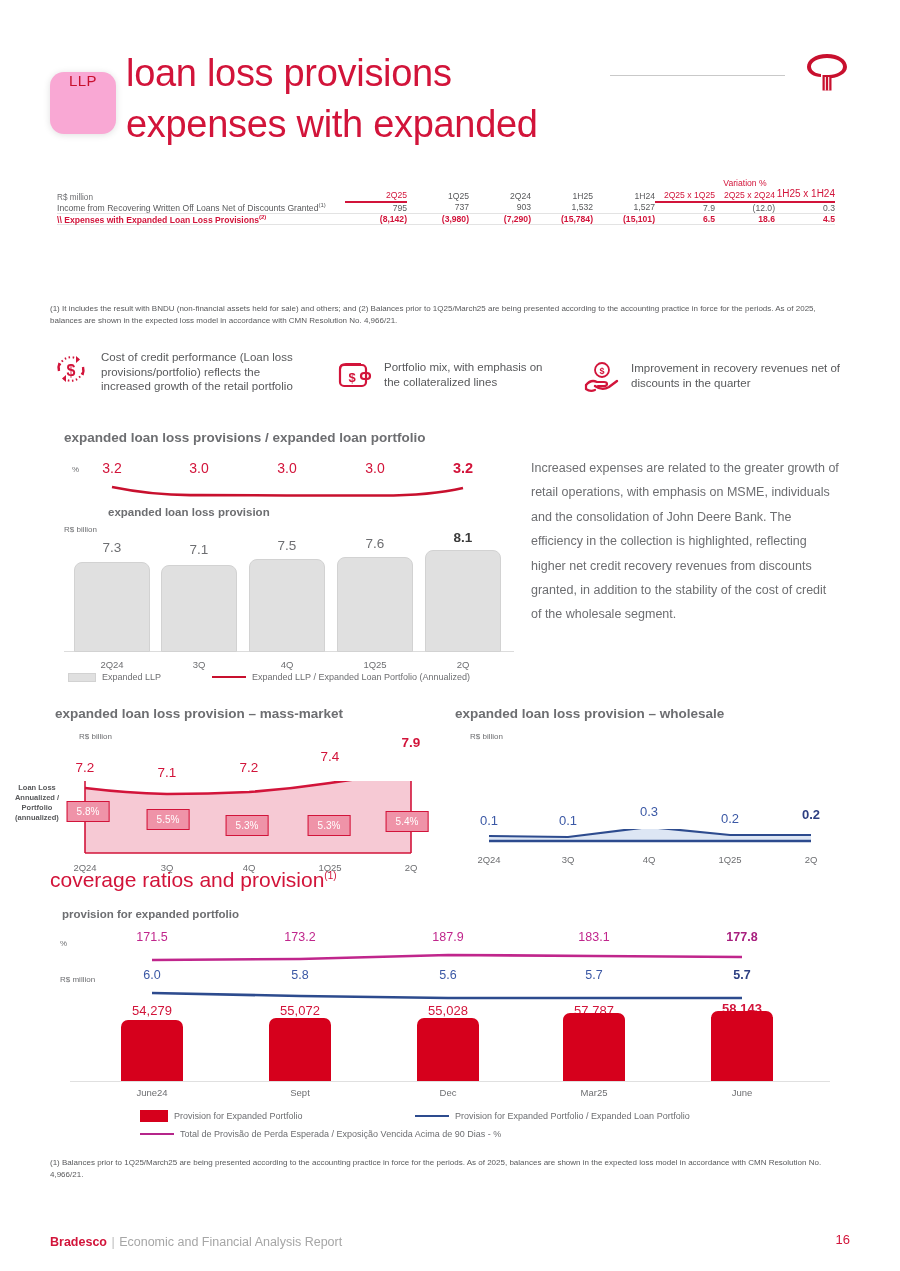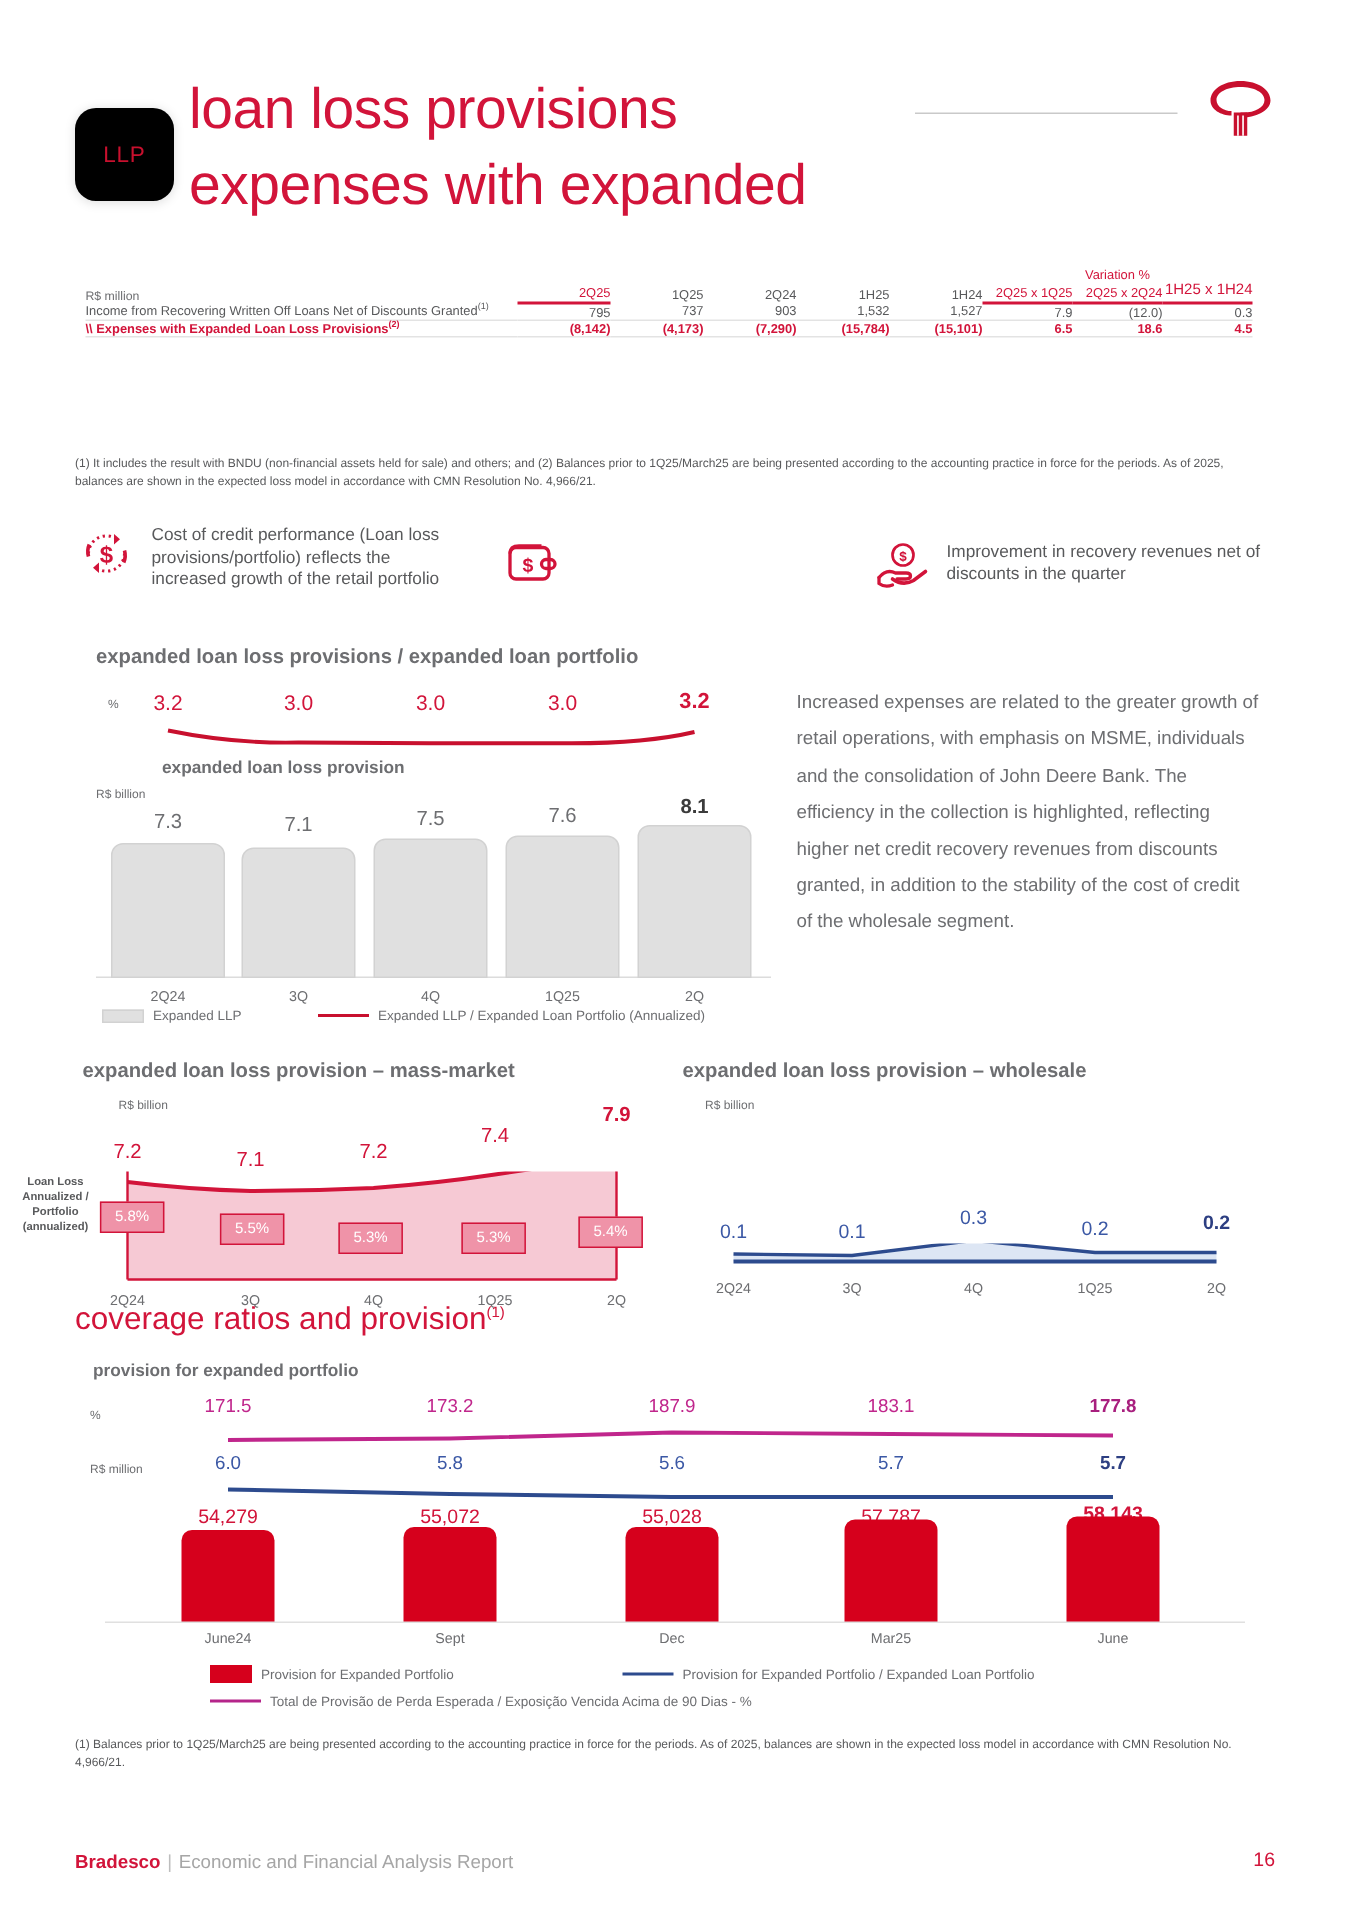--- a/index.html
+++ b/index.html
@@ -10,23 +10,23 @@
     color: #58595b;
     position: relative;
     overflow: hidden;
   }
 
   
   .header { position: relative; height: 170px; }
   .llp-badge {
     position: absolute; left: 50px; top: 72px;
     width: 66px; height: 62px;
-    background: #000000; border-radius: 14px;
+    background: #f9a8d4; border-radius: 14px;
     box-shadow: 0 1px 7px rgba(0,0,0,0.13);
-    display: flex; align-items: center; justify-content: center;
+    display: flex; justify-content: center;
     font-size: 15px; color: #c8102e; letter-spacing: .5px;
   }
   .head-title {
     position: absolute; left: 126px; top: 48px;
     font-size: 38px; font-weight: 300; color: #d2143a;
     line-height: 1.35; letter-spacing: -.3px;
   }
   .head-rule {
     position: absolute; left: 610px; top: 75px;
     width: 175px; height: 1px; background: #c9c9c9;
@@ -239,21 +239,21 @@
       <td class="num">903</td>
       <td class="num">1,532</td>
       <td class="num">1,527</td>
       <td class="num">7.9</td>
       <td class="num">(12.0)</td>
       <td class="num">0.3</td>
     </tr>
     <tr class="total rowline">
       <td class="rowlabel"><span>\\ Expenses with Expanded Loan Loss Provisions</span><sup>(2)</sup></td>
       <td class="num">(8,142)</td>
-      <td class="num">(4,173)</td>
+      <td class="num">(3,980)</td>
       <td class="num">(7,290)</td>
       <td class="num">(15,784)</td>
       <td class="num">(15,101)</td>
       <td class="num">6.5</td>
       <td class="num">18.6</td>
       <td class="num">4.5</td>
     </tr>
   </tbody>
     </table>
 </div>
@@ -277,20 +277,21 @@
   </div>
   <div class="hl hl-2">
     <span>
       <svg width="36" height="32" viewBox="0 0 36 32">
         <rect x="3" y="5" width="26" height="21" rx="4" fill="none" stroke="#d2143a" stroke-width="2.2"></rect>
         <path d="M3 9 Q3 4 9 4 L24 4" fill="none" stroke="#d2143a" stroke-width="2.2"></path>
         <rect x="24" y="13" width="9" height="6" rx="3" fill="none" stroke="#d2143a" stroke-width="2.2"></rect>
         <text x="15" y="21.5" font-family="Liberation Sans, sans-serif" font-size="13" font-weight="bold" fill="#d2143a" text-anchor="middle">$</text>
       </svg>
     </span>
+    <span class="hl-txt">Portfolio mix, with emphasis on the collateralized lines</span>
   </div>
   <div class="hl hl-3">
     <span>
       <svg width="38" height="34" viewBox="0 0 38 34">
         <circle cx="20" cy="9" r="7" fill="none" stroke="#d2143a" stroke-width="1.8"></circle>
         <text x="20" y="13" font-family="Liberation Sans, sans-serif" font-size="9" font-weight="bold" fill="#d2143a" text-anchor="middle">$</text>
         <path d="M4 24 Q9 18 15 21 L22 21 Q25 21 25 23 Q25 25 22 25 L16 25" fill="none" stroke="#d2143a" stroke-width="2.2" stroke-linecap="round"></path>
         <path d="M13 25 Q20 30 27 26 L35 20" fill="none" stroke="#d2143a" stroke-width="2.4" stroke-linecap="round"></path>
         <path d="M4 24 L4 28 Q8 31 13 29" fill="none" stroke="#d2143a" stroke-width="2.2" stroke-linecap="round"></path>
       </svg>

